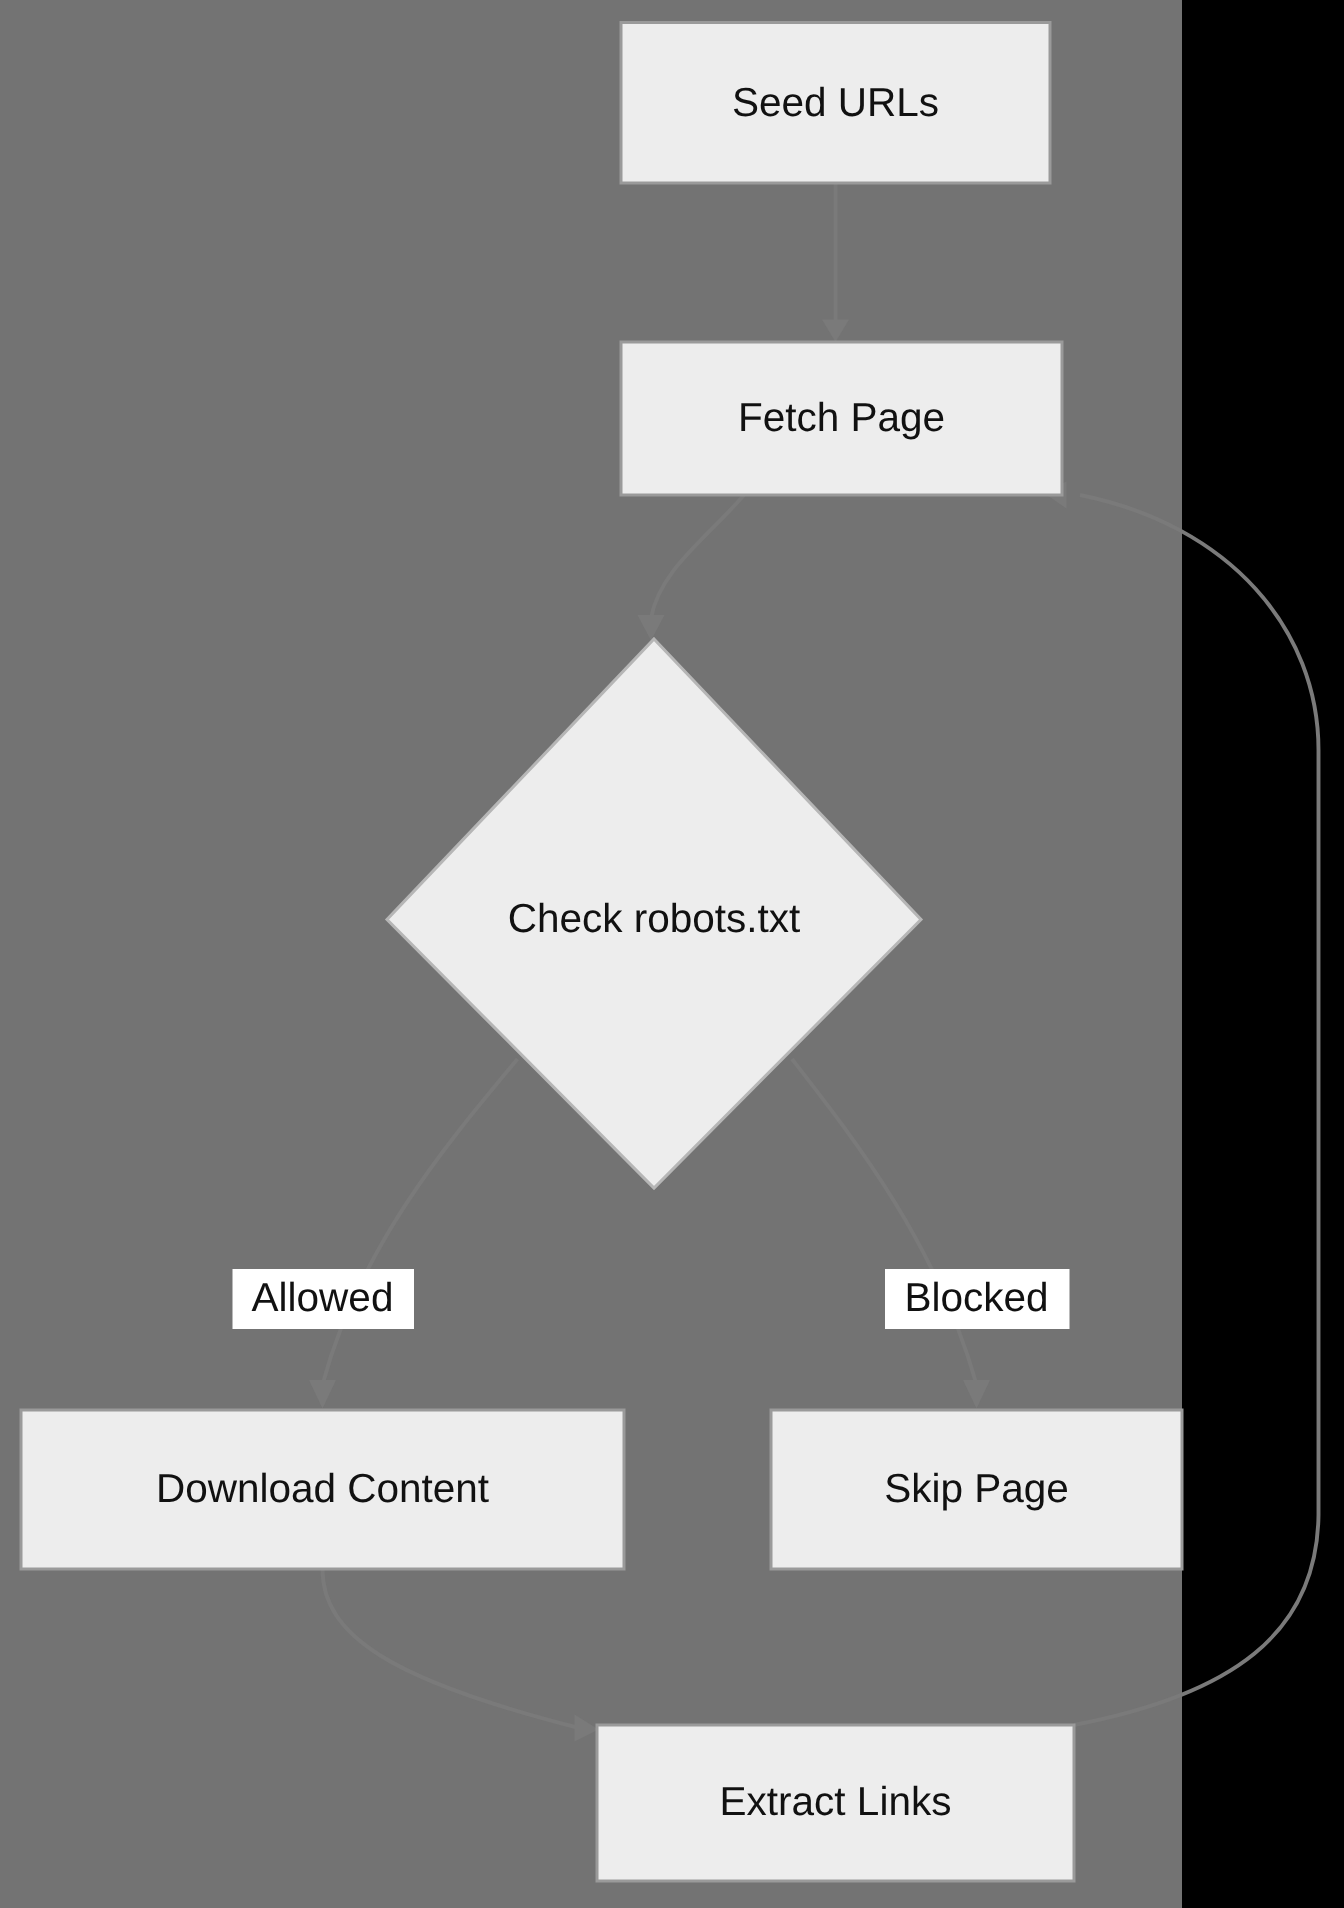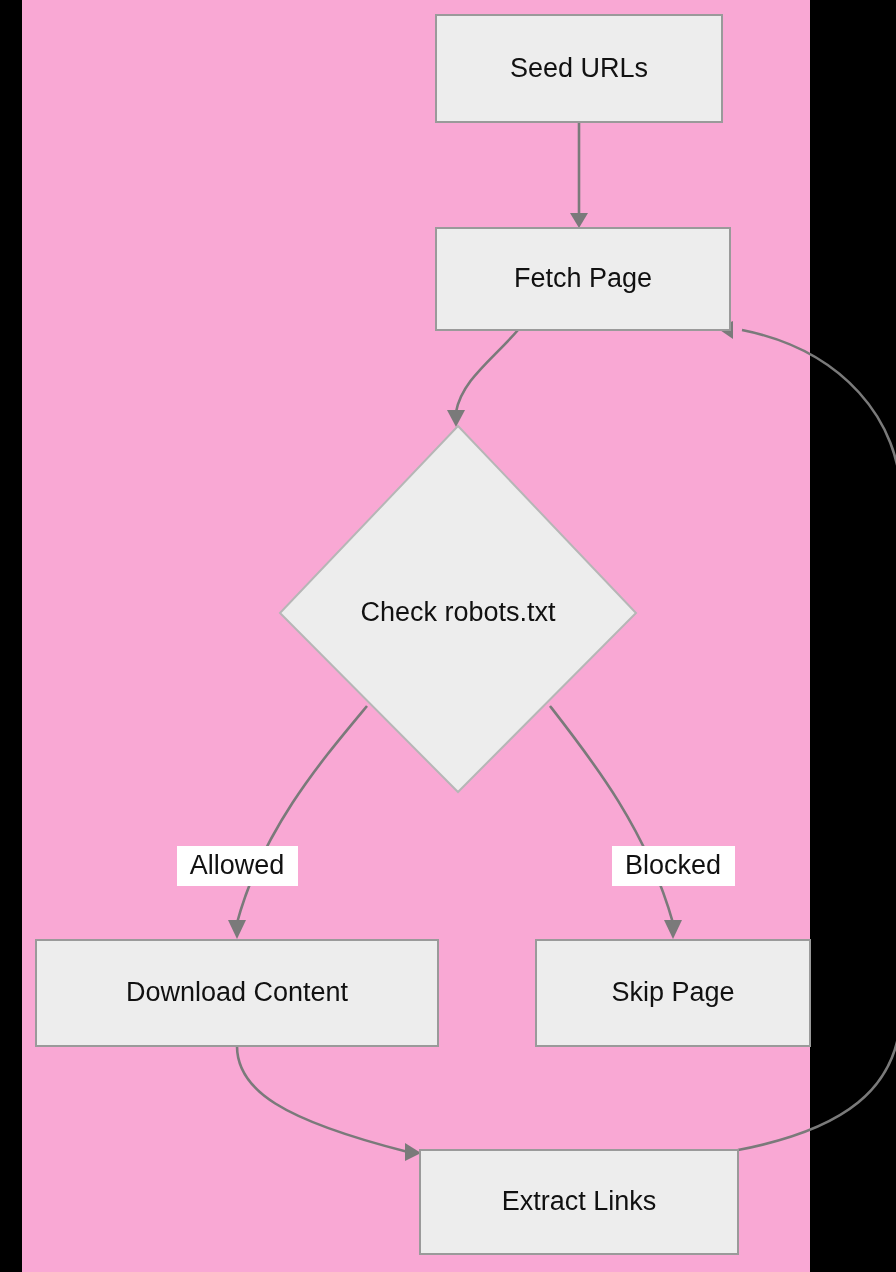--- a/index.html
+++ b/index.html
@@ -10,22 +10,21 @@
   body {
     width: 896px;
     height: 1272px;
     overflow: hidden;
     font-family: "Liberation Sans", sans-serif;
   }
   #diagram-root {
     position: relative;
     width: 788px;
     height: 1272px;
-    background: #f9a8d4;
-    margin-left: 22px;
+    background: #737373;
   }
   svg.flow-canvas {
     position: absolute;
     left: 0;
     top: 0;
     width: 896px;
     height: 1272px;
   }
   .node-rect {
     fill: #ededed;

